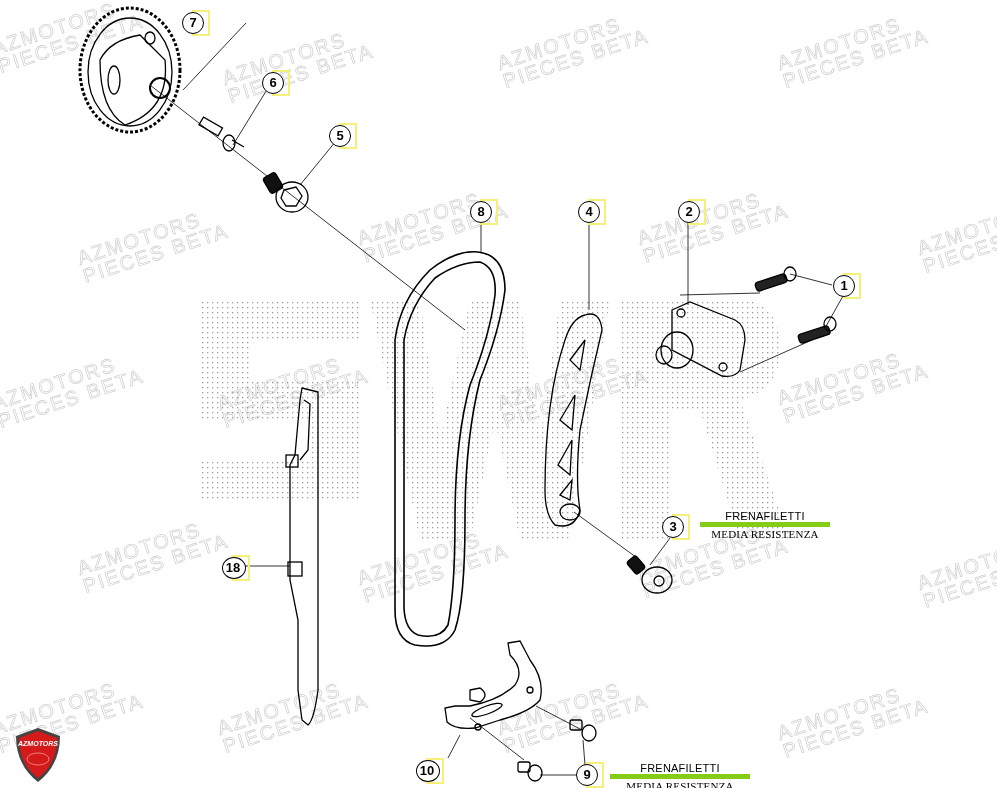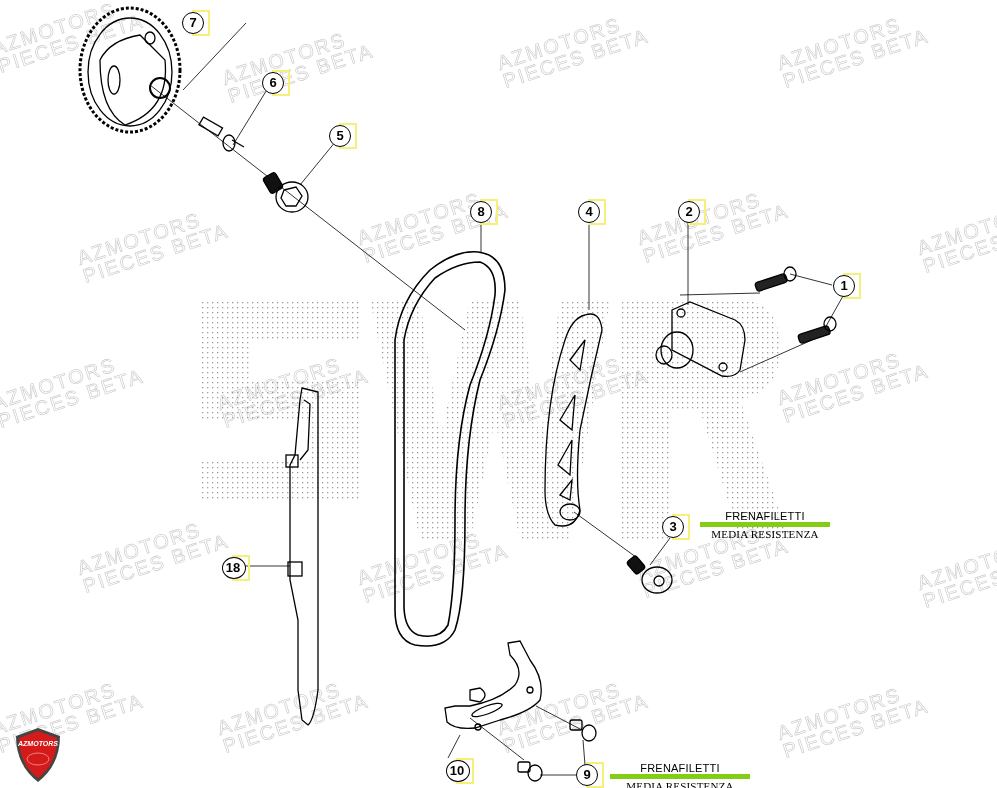--- a/index.html
+++ b/index.html
@@ -258,21 +258,21 @@
       <div class="callout" style="left: 470px; top: 201px;">
         <div class="hl"></div>
         <div class="circ"></div>
         <div class="num">8</div>
       </div>
       <div class="callout" style="left: 576px; top: 764px;">
         <div class="hl"></div>
         <div class="circ"></div>
         <div class="num">9</div>
       </div>
-      <div class="callout wide" style="left: 446px; top: 760px;">
+      <div class="callout wide" style="left: 416px; top: 760px;">
         <div class="hl"></div>
         <div class="circ"></div>
         <div class="num">10</div>
       </div>
       <div class="callout wide" style="left: 222px; top: 557px;">
         <div class="hl"></div>
         <div class="circ"></div>
         <div class="num">18</div>
       </div>
     </div>

